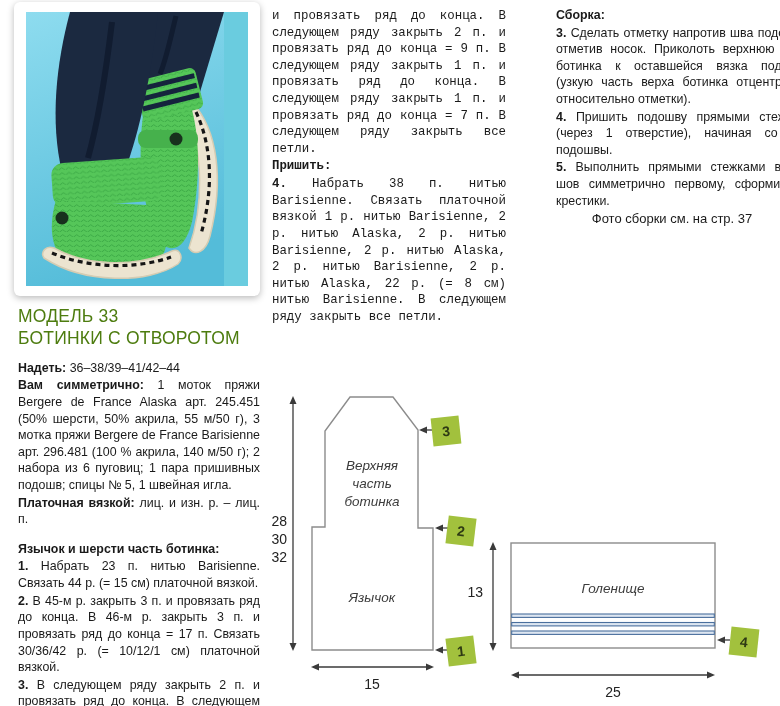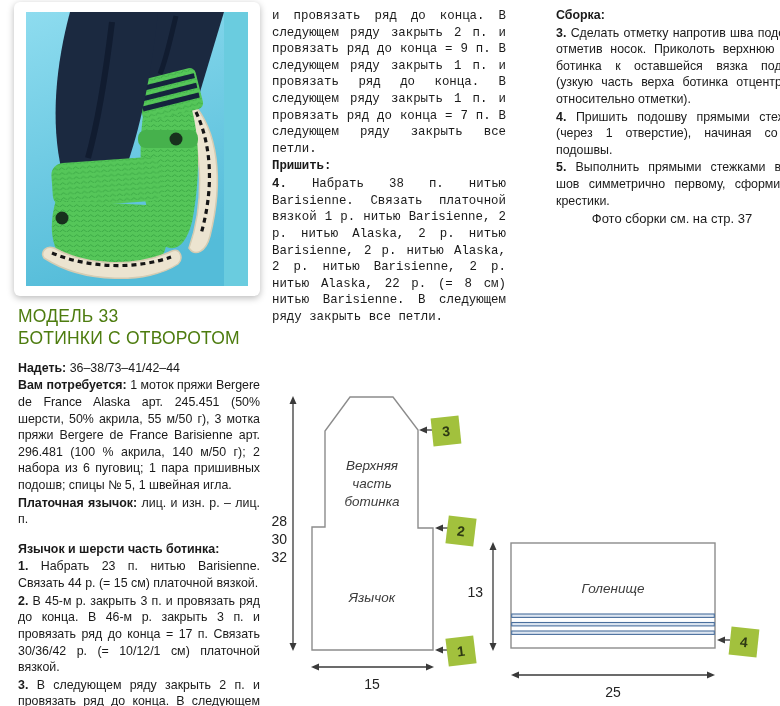--- a/index.html
+++ b/index.html
@@ -92,23 +92,23 @@
       <circle cx="36" cy="206" r="6.5" fill="#18301d"></circle>
     </g>
   </svg>
 </div>
 
 <div class="col col-left">
   <h1 class="model-title">
     <span style="display:block">МОДЕЛЬ 33</span>
     <span style="display:block">БОТИНКИ С ОТВОРОТОМ</span>
   </h1>
-  <p><b>Надеть:</b><span> 36–38/73–41/42–44</span></p>
-  <p><b>Вам потребуется:</b><span> 1 моток пряжи Bergere de France Alaska арт. 245.451 (50% шерсти, 50% акрила, 55 м/50 г), 3 мотка пряжи Bergere de France Barisienne арт. 296.481 (100 % акрила, 140 м/50 г); 2 набора из 6 пуговиц; 1 пара пришивных подошв; спицы № 5, 1 швейная игла.</span></p>
-  <p><b>Платочная язычок:</b><span> лиц. и изн. р. – лиц. п.</span></p>
+  <p><b>Надеть:</b><span> 36–38/39–41/42–44</span></p>
+  <p><b>Вам симметрично:</b><span> 1 моток пряжи Bergere de France Alaska арт. 245.451 (50% шерсти, 50% акрила, 55 м/50 г), 3 мотка пряжи Bergere de France Barisienne арт. 296.481 (100 % акрила, 140 м/50 г); 2 набора из 6 пуговиц; 1 пара пришивных подошв; спицы № 5, 1 швейная игла.</span></p>
+  <p><b>Платочная вязкой:</b><span> лиц. и изн. р. – лиц. п.</span></p>
   <div class="gap"></div>
   <p class="sec-head">Язычок и шерсти часть ботинка:</p>
   <p><b>1.</b> <span>Набрать 23 п. нитью Barisienne. Связать 44 р. (= 15 см) платочной вязкой.</span></p>
   <p><b>2.</b> <span>В 45-м р. закрыть 3 п. и провязать ряд до конца. В 46-м р. закрыть 3 п. и провязать ряд до конца = 17 п. Связать 30/36/42 р. (= 10/12/1 см) платочной вязкой.</span></p>
   <p><b>3.</b> <span>В следующем ряду закрыть 2 п. и провязать ряд до конца. В следующем ряду закрыть 2 п. и провязать ряд до конца = 13 п. В следующем ряду закрыть 2 п.</span></p>
 </div>
 
 <div class="col col-mid">
   <p>и провязать ряд до конца. В следующем ряду закрыть 2 п. и провязать ряд до конца = 9 п. В следующем ряду закрыть 1 п. и провязать ряд до конца. В следующем ряду закрыть 1 п. и провязать ряд до конца = 7 п. В следующем ряду закрыть все петли.</p>
   <p class="sec-head">Пришить:</p>

